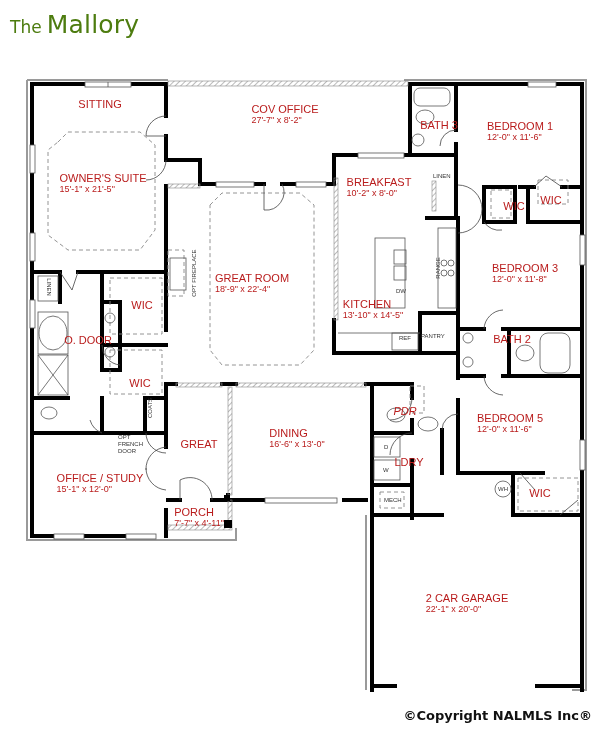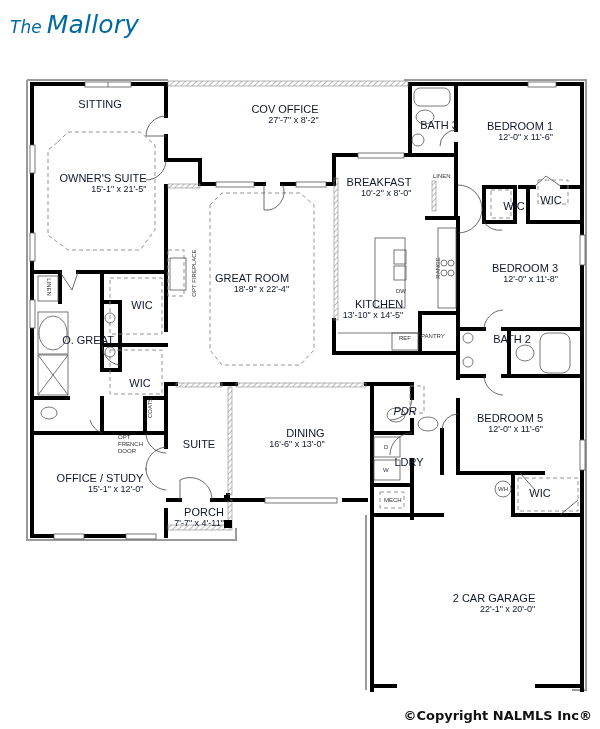--- a/index.html
+++ b/index.html
@@ -1,21 +1,21 @@
 <!DOCTYPE html>
 <html><head>
 <meta charset="utf-8">
 <style>
   html, body { margin: 0; padding: 0; background: #ffffff; }
   body { width: 600px; height: 729px; position: relative; overflow: hidden; font-family: "Liberation Sans", sans-serif; }
-  .title { position: absolute; left: 10px; top: 10px; font-family: "DejaVu Sans", sans-serif; color: #0369a1; white-space: nowrap; font-style: italic; }
+  .title { position: absolute; left: 10px; top: 10px; font-family: "DejaVu Sans", sans-serif; color: #4d7c0f; white-space: nowrap; }
   .title .small { font-size: 17px; }
   .title .big { font-size: 25px; letter-spacing: 0.2px; }
   svg.plan { position: absolute; left: 0; top: 0; }
-  .lbl { position: absolute; transform: translate(-50%, 0); text-align: right; color: #0f172a; white-space: nowrap; line-height: 1.05; }
+  .lbl { position: absolute; transform: translate(-50%, 0); text-align: left; color: #b91c1c; white-space: nowrap; line-height: 1.05; }
   .lbl .n { font-size: 11px; display: block; }
   .lbl .d { font-size: 9px; display: block; }
   .tiny { position: absolute; font-size: 6px; color: #333; white-space: nowrap; }
   .copy { position: absolute; right: 8px; bottom: 6px; font-size: 13px; font-weight: bold; color: #111; font-family: "DejaVu Sans", sans-serif; }
 </style>
 </head>
 <body>
 
 <div class="title">
   <span class="small">The</span>
@@ -260,61 +260,61 @@
 </div>
 <div class="lbl" style="left:514px; top:263px;margin-left:11px;">
   <span class="n">BEDROOM 3</span>
   <span class="d">12'-0" x 11'-8"</span>
 </div>
 <div class="tiny" style="left:40px; top:284px; transform:rotate(90deg);">LINEN</div>
 <div class="lbl" style="left:142px; top:300px;">
   <span class="n">WIC</span>
 </div>
 <div class="lbl" style="left:88px; top:335px;">
-  <span class="n">O. GREAT</span>
+  <span class="n">O. DOOR</span>
 </div>
 <div class="lbl" style="left:140px; top:378px;">
   <span class="n">WIC</span>
 </div>
 <div class="lbl" style="left:373px; top:299px;">
   <span class="n">KITCHEN</span>
   <span class="d">13'-10" x 14'-5"</span>
 </div>
 <div class="lbl" style="left:512px; top:334px;">
   <span class="n">BATH 2</span>
 </div>
 <div class="lbl" style="left:405px; top:406px;font-style:italic;">
   <span class="n">PDR</span>
 </div>
 <div class="lbl" style="left:510px; top:413px;">
   <span class="n">BEDROOM 5</span>
   <span class="d">12'-0" x 11'-6"</span>
 </div>
 <div class="lbl" style="left:199px; top:439px;">
-  <span class="n">SUITE</span>
+  <span class="n">GREAT</span>
 </div>
 <div class="lbl" style="left:297px; top:428px;">
   <span class="n">DINING</span>
   <span class="d">16'-6" x 13'-0"</span>
 </div>
 <div class="lbl" style="left:409px; top:457px;">
   <span class="n">LDRY</span>
 </div>
 <div class="lbl" style="left:100px; top:473px;">
   <span class="n">OFFICE / STUDY</span>
   <span class="d">15'-1" x 12'-0"</span>
 </div>
 <div class="lbl" style="left:540px; top:488px;">
   <span class="n">WIC</span>
 </div>
 <div class="lbl" style="left:199px; top:507px;">
   <span class="n">PORCH</span>
   <span class="d">7'-7" x 4'-11"</span>
 </div>
-<div class="lbl" style="left:467px; top:593px;margin-left:27px;">
+<div class="lbl" style="left:467px; top:593px;">
   <span class="n">2 CAR GARAGE</span>
   <span class="d">22'-1" x 20'-0"</span>
 </div>
 
 <div class="tiny" style="left:140px; top:405px; transform:rotate(-90deg);">COATS</div>
 <div class="tiny" style="left:170px; top:270px; transform:rotate(-90deg);">OPT FIREPLACE</div>
 <div class="tiny" style="left:118px; top:434px;">OPT</div>
 <div class="tiny" style="left:118px; top:441px;">FRENCH</div>
 <div class="tiny" style="left:118px; top:448px;">DOOR</div>
 <div class="tiny" style="left:399px; top:335px;">REF</div>

